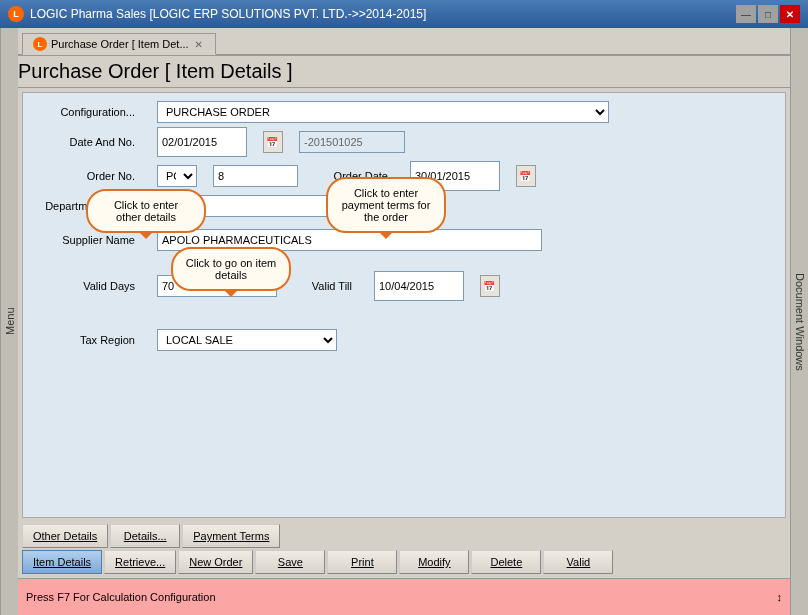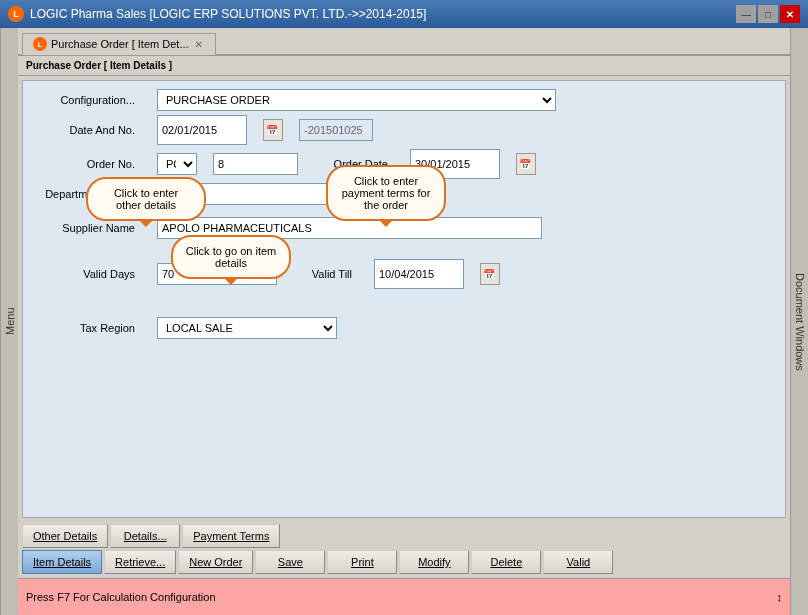--- a/index.html
+++ b/index.html
@@ -157,23 +157,23 @@
     .tab-close {
       font-size: 10px;
       color: #666;
       cursor: pointer;
       padding: 0 2px;
     }
 
     
     .page-header {
       background: #d4d0c8;
-      padding: 4px 8px;
-      font-size: 10px;
-      font-weight: bold;
+      padding: 4px 0;
+      font-size: 20px;
+      font-weight: normal;
       color: #000;
       border-bottom: 1px solid #999;
     }
 
     
     .form-area {
       flex: 1;
       background: #dde8f0;
       margin: 4px;
       border: 1px solid #aaa;
@@ -212,21 +212,21 @@
     .form-select {
       background: white;
       border: 1px solid #7a9ab5;
       padding: 2px 4px;
       font-size: 11px;
       height: 22px;
       outline: none;
     }
 
     .form-select-wide {
-      width: 399px;
+      width: 452px;
     }
 
     .form-select-medium {
       width: 180px;
     }
 
     .calendar-btn {
       width: 20px;
       height: 22px;
       background: #e8e4dc;
@@ -360,21 +360,21 @@
       height: 30px;
       width: 90px;
     }
 
     .doc-no {
       background: #dde8f0;
       border: 1px solid #7a9ab5;
       padding: 2px 4px;
       font-size: 11px;
       height: 22px;
-      width: 74px;
+      width: 106px;
       color: #666;
     }
   </style>
 </head>
 <body>
 
 <div class="title-bar">
   <div class="title-bar-left">
     <div class="title-bar-icon">L</div>
     <span class="title-bar-text">LOGIC Pharma Sales  [LOGIC ERP SOLUTIONS PVT. LTD.-&gt;&gt;2014-2015]</span>

